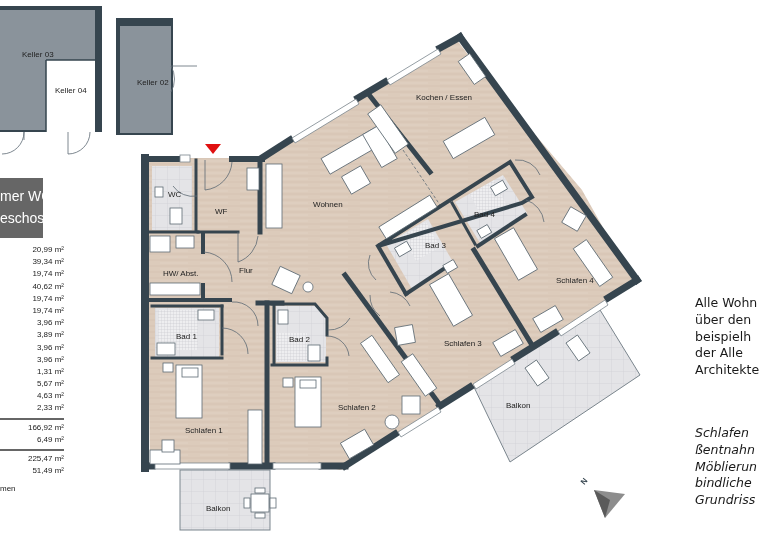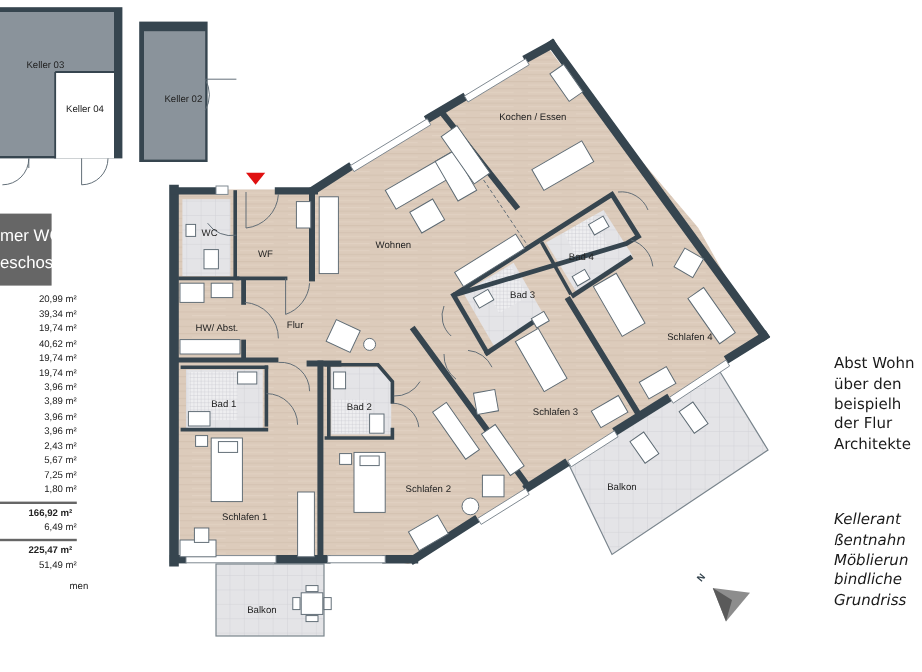--- a/index.html
+++ b/index.html
@@ -2,24 +2,24 @@
 <html><head>
 <meta charset="utf-8">
 <style>
   html,body{margin:0;padding:0;background:#ffffff;}
   body{width:768px;height:560px;position:relative;overflow:hidden;font-family:"Liberation Sans",sans-serif;}
   .abs{position:absolute;}
   svg text{font-family:"Liberation Sans",sans-serif;}
   .title-box{position:absolute;left:0;top:178px;width:43px;height:60px;background:#666666;color:#fff;font-size:14px;line-height:22px;padding-top:7px;box-sizing:border-box;text-align:left;padding-right:12px;}
   .title-box div{white-space:nowrap;}
   .areas{position:absolute;left:0;top:244px;width:64px;font-size:8px;color:#222;text-align:right;}
-  .areas .row{height:12.2px;line-height:12.2px;white-space:nowrap;padding-left:20px;}
-  .areas .bold{font-weight:bold;text-align:center;}
+  .areas .row{height:12.2px;line-height:12.2px;white-space:nowrap;}
+  .areas .bold{font-weight:normal;}
   .areas .sep{border-top:2px solid #666;margin:3px 0 2px 0;}
-  .areas .note{text-align:left;margin-top:6px;margin-left:38px;}
+  .areas .note{text-align:left;margin-top:6px;}
   .desc{position:absolute;left:695px;top:295px;width:73px;overflow:hidden;white-space:nowrap;font-family:"DejaVu Sans",sans-serif;font-size:12.5px;line-height:16.8px;color:#1a1a1a;}
   .desc.it{top:425px;font-style:italic;}
 </style>
 </head>
 <body>
 
 <div class="title-box">
   <div>mer WG</div>
   <div>eschoss</div>
 </div>
@@ -28,24 +28,24 @@
   <div class="row">20,99 m²</div>
   <div class="row">39,34 m²</div>
   <div class="row">19,74 m²</div>
   <div class="row">40,62 m²</div>
   <div class="row">19,74 m²</div>
   <div class="row">19,74 m²</div>
   <div class="row">3,96 m²</div>
   <div class="row">3,89 m²</div>
   <div class="row">3,96 m²</div>
   <div class="row">3,96 m²</div>
-  <div class="row">2,43 m²</div>
+  <div class="row">1,31 m²</div>
   <div class="row">5,67 m²</div>
-  <div class="row">7,25 m²</div>
-  <div class="row">1,80 m²</div>
+  <div class="row">4,63 m²</div>
+  <div class="row">2,33 m²</div>
   <div class="sep"></div>
   <div class="row bold">166,92 m²</div>
   <div class="row">6,49 m²</div>
   <div class="sep"></div>
   <div class="row bold">225,47 m²</div>
   <div class="row">51,49 m²</div>
   <div class="row note">men</div>
 </div>
 
 <svg class="abs" style="left:0;top:0" width="768" height="560" viewBox="0 0 768 560">
@@ -279,25 +279,25 @@
   </g>
 
   <g>
     <polygon points="594,490 625,494 605,518" fill="#8d8d8d"></polygon>
     <polygon points="594,490 610,500 605,518" fill="#5a5a5a"></polygon>
     <text x="581" y="484" font-size="8" font-weight="bold" fill="#36454f" transform="rotate(-50 584 481)">N</text>
   </g>
 </svg>
 
 <div class="desc">
-  <div>Abst Wohn</div>
+  <div>Alle Wohn</div>
   <div>über den</div>
   <div>beispielh</div>
-  <div>der Flur</div>
+  <div>der Alle</div>
   <div>Architekte</div>
 </div>
 <div class="desc it">
-  <div>Kellerant</div>
+  <div>Schlafen</div>
   <div>ßentnahn</div>
   <div>Möblierun</div>
   <div>bindliche</div>
   <div>Grundriss</div>
 </div>
 
 </body></html>

